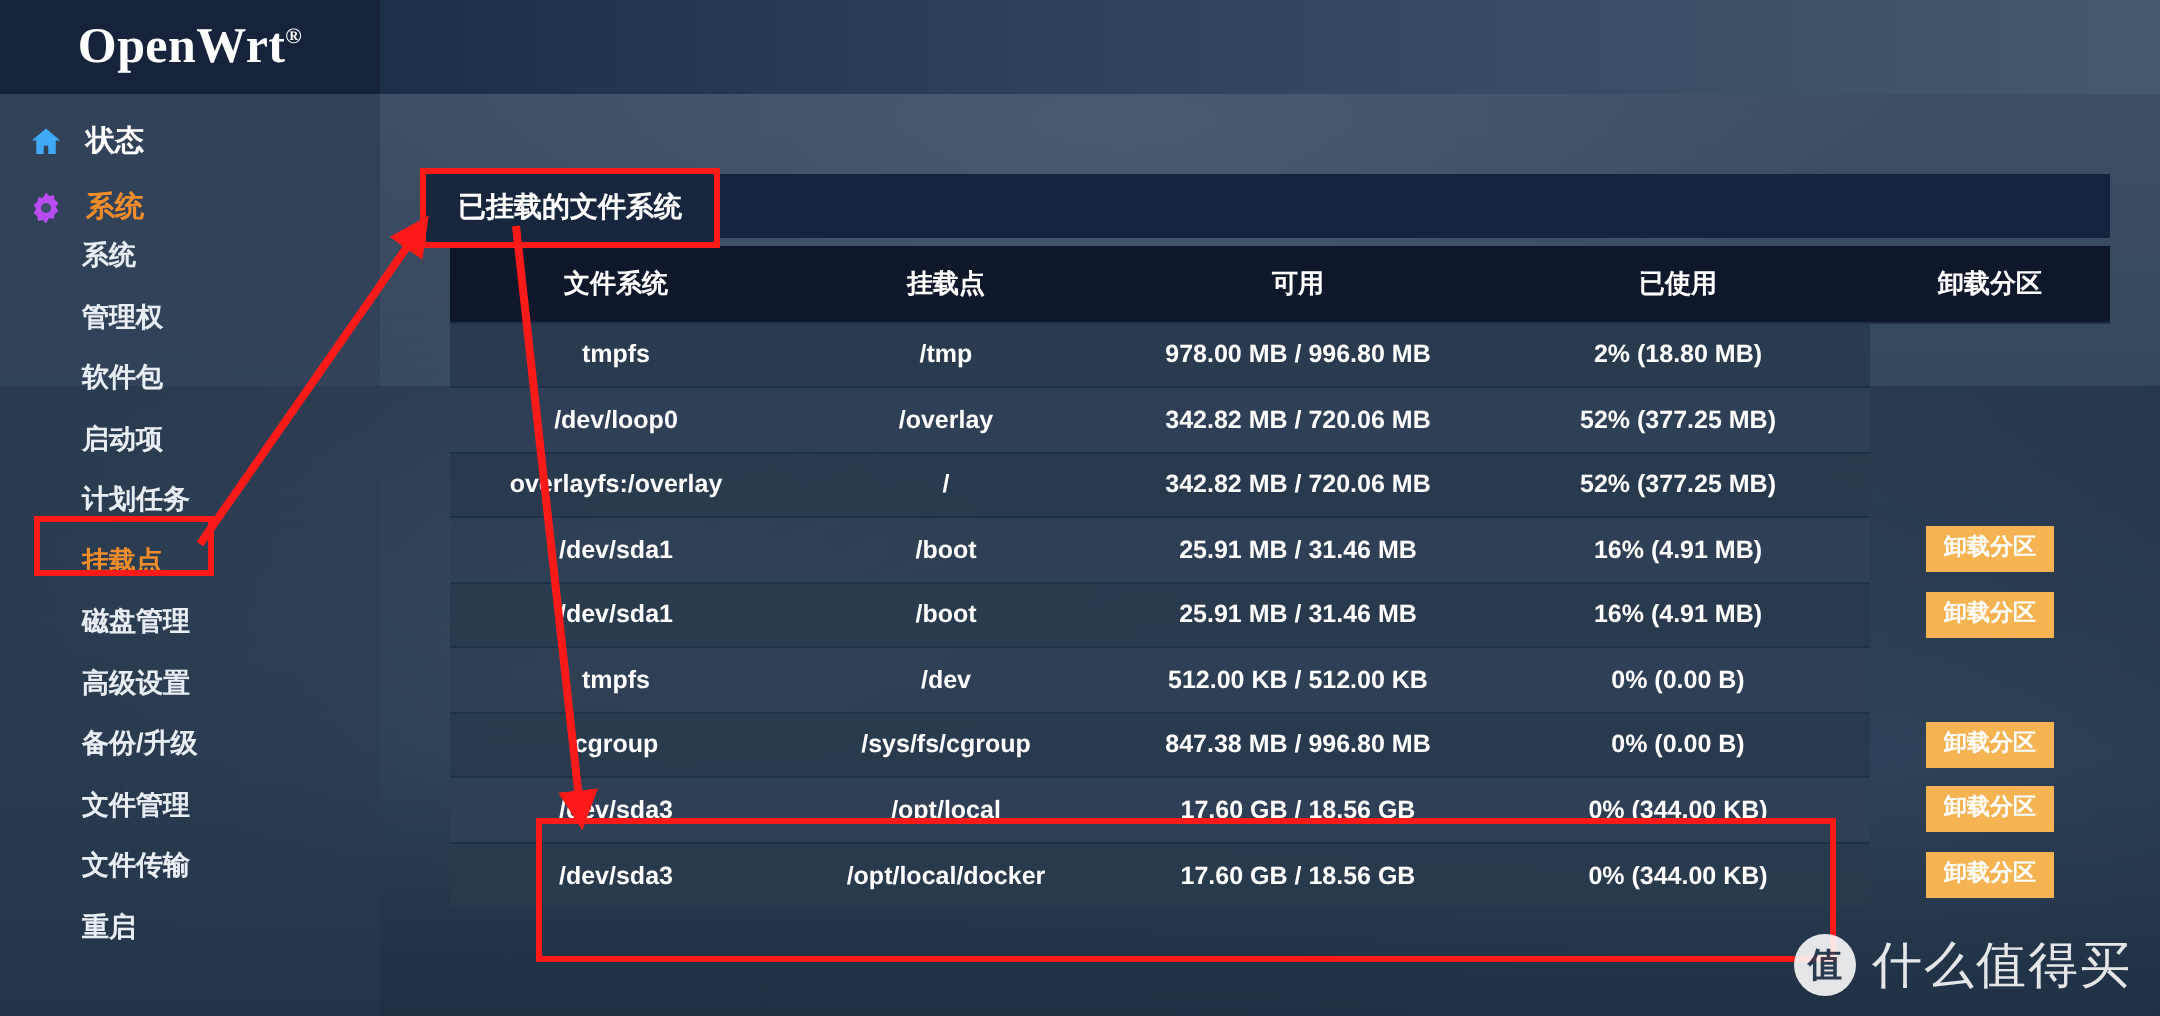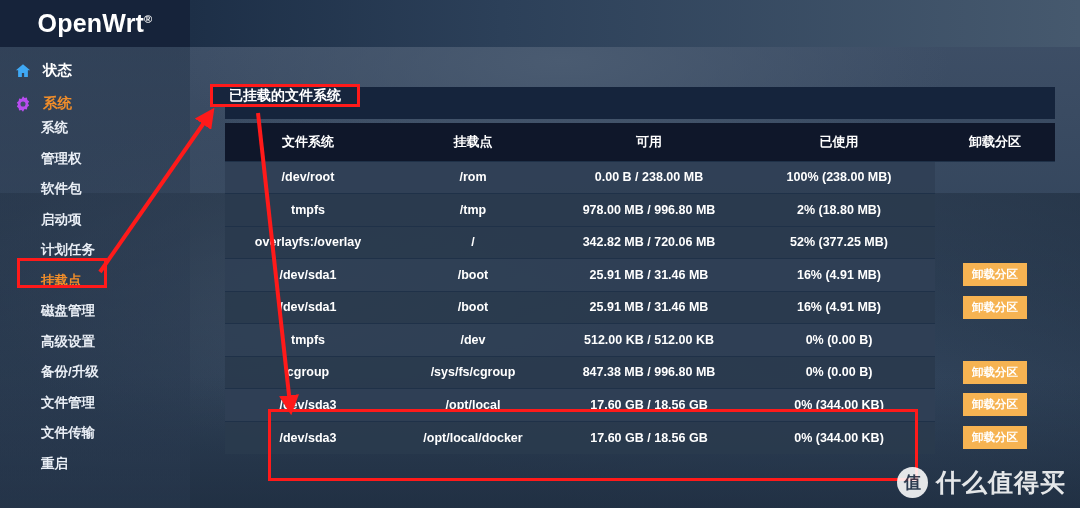--- a/index.html
+++ b/index.html
@@ -41,21 +41,21 @@
   #sidebar{
     position:absolute; left:0; top:0; width:190px; height:508px;
     background:linear-gradient(180deg, rgba(38,54,75,.55) 0%, rgba(44,60,82,.45) 40%, rgba(40,56,78,.5) 100%);
   }
   #logo{
     height:47px; background:#16233a;
     display:flex; align-items:center; justify-content:center;
   }
   #logo .txt{
     color:#fff; font-size:25px; font-weight:bold; letter-spacing:.2px;
-    position:relative; font-family:Liberation Sans, sans-serif;
+    position:relative; font-family:Liberation Serif, serif;
   }
   #logo .reg{ font-size:11px; vertical-align:super; font-weight:bold; }
 
   .navtop{
     display:flex; align-items:flex-end; gap:11px;
     padding:0 0 0 14px; height:33px; cursor:pointer;
   }
   .navtop .label{ font-size:14.5px; font-weight:bold; }
   .nav-status .label{ color:#ffffff; }
   .nav-system .label{ color:#f08d2a; }
@@ -100,21 +100,21 @@
   #table tr.even td.act, #table tr.odd td.act{ background:transparent; }
 
   .ubtn{
     display:inline-block; background:#f6b352; color:#ffffff;
     font-size:11.5px; font-weight:bold; padding:5px 9px;
     border:none; cursor:pointer; line-height:1.1;
   }
 
   
   #anno-label{
-    position:absolute; left:210px; top:84px; width:150px; height:23px;
+    position:absolute; left:210px; top:84px; width:150px; height:40px;
     border:3px solid #ff1a1a; background:#17253d;
     display:flex; align-items:center; justify-content:center;
     color:#ffffff; font-size:14px; font-weight:bold;
   }
   #anno-side{
     position:absolute; left:17px; top:258px; width:90px; height:30px;
     border:3px solid #ff1a1a;
   }
   #anno-rows{
     position:absolute; left:268px; top:409px; width:650px; height:72px;
@@ -126,21 +126,21 @@
   #wm{
     position:absolute; right:14px; bottom:9px;
     display:flex; align-items:center; gap:8px;
     opacity:.88;
   }
   #wm .circ{
     width:31px; height:31px; border-radius:50%; background:#ffffff;
     display:flex; align-items:center; justify-content:center;
     color:#2b3b50; font-size:17px; font-weight:bold;
   }
-  #wm .wtxt{ color:#ffffff; font-size:25px; font-weight:bold; letter-spacing:1px; }
+  #wm .wtxt{ color:#ffffff; font-size:25px; font-weight:normal; letter-spacing:1px; }
 </style>
 </head>
 <body>
 
 <div id="wallpaper"></div>
 <div id="topbar"></div>
 
 <div id="sidebar">
 
   <div id="logo">
@@ -196,32 +196,32 @@
   <thead>
     <tr>
       <th>文件系统</th>
       <th>挂载点</th>
       <th>可用</th>
       <th>已使用</th>
       <th>卸载分区</th>
     </tr>
   </thead>
   <tbody id="tbody">
-      <tr class="even">
-        <td>/dev/root</td>
-        <td>/rom</td>
-        <td>0.00 B / 238.00 MB</td>
-        <td>100% (238.00 MB)</td>
-        <td class="act"></td>
-      </tr>
       <tr class="odd">
         <td>tmpfs</td>
         <td>/tmp</td>
         <td>978.00 MB / 996.80 MB</td>
         <td>2% (18.80 MB)</td>
+        <td class="act"></td>
+      </tr>
+      <tr class="even">
+        <td>/dev/loop0</td>
+        <td>/overlay</td>
+        <td>342.82 MB / 720.06 MB</td>
+        <td>52% (377.25 MB)</td>
         <td class="act"></td>
       </tr>
       <tr class="odd">
         <td>overlayfs:/overlay</td>
         <td>/</td>
         <td>342.82 MB / 720.06 MB</td>
         <td>52% (377.25 MB)</td>
         <td class="act"></td>
       </tr>
       <tr class="even">

